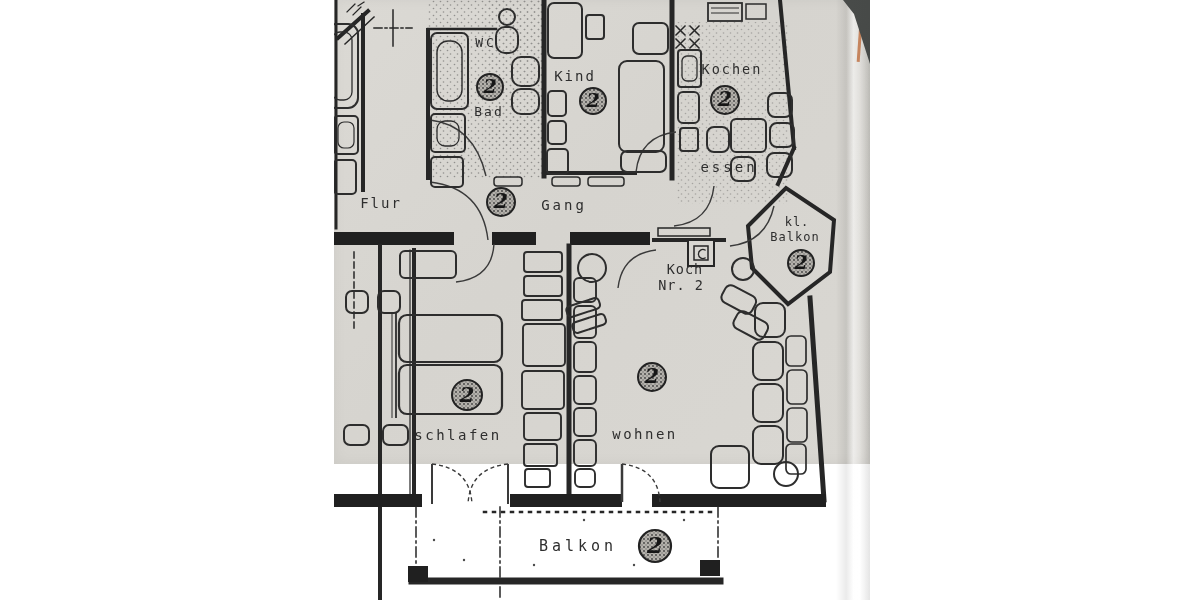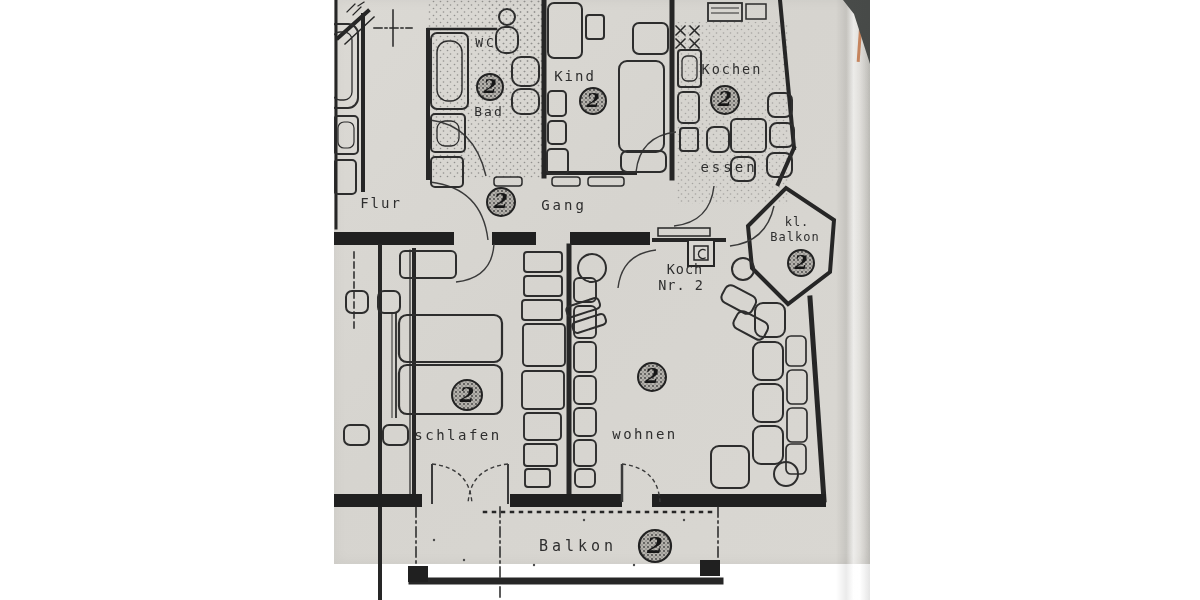--- a/index.html
+++ b/index.html
@@ -1,19 +1,19 @@
 <!DOCTYPE html>
 <html><head>
 <meta charset="utf-8">
 <style>
   html,body{margin:0;padding:0;}
   body{width:1200px;height:600px;background:#ffffff;overflow:hidden;
        font-family:"DejaVu Sans Mono", monospace;}
   .stage{position:relative;width:1200px;height:600px;background:#ffffff;}
-  .photo{position:absolute;left:334px;top:0;width:536px;height:564px;
+  .photo{position:absolute;left:334px;top:0;width:536px;height:464px;
          background:linear-gradient(135deg,#dbd9d4 0%,#d6d4cf 45%,#d9d7d2 100%);
          box-shadow:inset 0 0 14px rgba(0,0,0,.05);}
   .photo svg{position:absolute;left:0;top:0;}
   .dark-corner{position:absolute;right:0;top:0;width:536px;height:80px;
          clip-path:polygon(509px 0px,536px 0px,536px 64px,520px 14px);
          background:radial-gradient(circle at 90% 10%,#4a4d4b 0%,#393c3a 60%,#2f3230 100%);}
   .sheet-edge{position:absolute;right:0;top:0;width:34px;height:600px;
          background:linear-gradient(90deg,rgba(0,0,0,0) 0%,rgba(0,0,0,.08) 30%,
          rgba(255,255,255,.55) 52%,rgba(255,255,255,.25) 70%,rgba(0,0,0,.10) 100%);}
   .accent-sliver{position:absolute;right:9px;top:24px;width:3px;height:38px;

